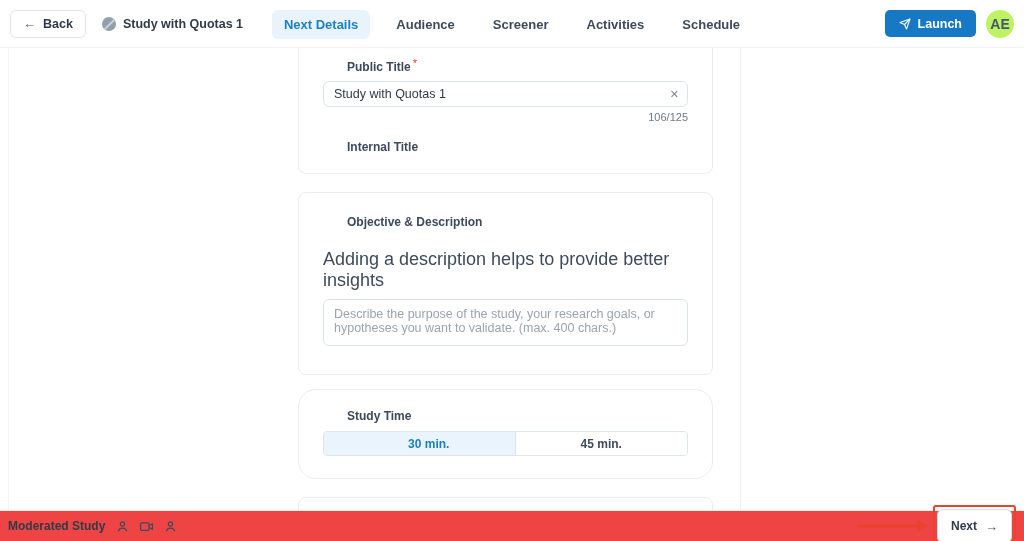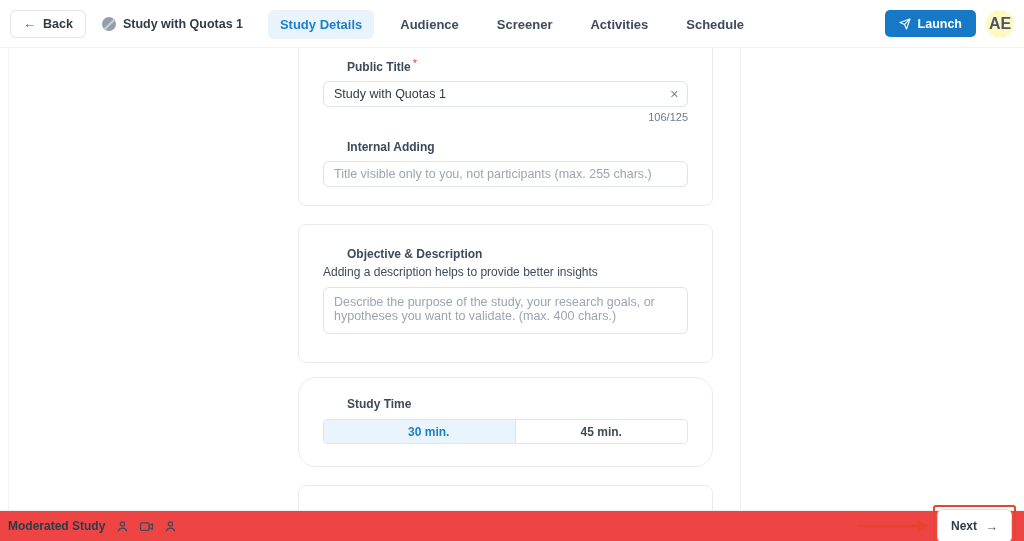--- a/index.html
+++ b/index.html
@@ -24,40 +24,40 @@
   .tabs { position:absolute; left:50%; top:0; transform:translateX(-50%); height:48px;
     display:flex; align-items:center; gap:14px; }
   .tab { font-size:13px; font-weight:bold; color:#3d4b5c; padding:7px 12px; border-radius:6px;
     background:transparent; border:none; cursor:pointer; font-family:inherit; white-space:nowrap; }
   .tab.active { color:#1d7fc4; background:#e9f3fc; }
 
   .hdr-right { margin-left:auto; display:flex; align-items:center; gap:10px; }
   .launch-btn { display:flex; align-items:center; gap:7px; background:#1779c5; color:#fff;
     border:none; border-radius:5px; height:27px; padding:0 14px; font-size:12.5px;
     font-weight:bold; cursor:pointer; font-family:inherit; }
-  .avatar { width:28px; height:28px; border-radius:50%; background:#fef9c3; color:#4a5568;
-    font-size:16px; font-weight:bold; display:flex; align-items:center; justify-content:center; }
+  .avatar { width:28px; height:28px; border-radius:50%; background:#bef264; color:#4a5568;
+    font-size:14px; font-weight:bold; display:flex; align-items:center; justify-content:center; }
 
   
   .main { position:absolute; top:48px; left:0; right:0; bottom:31px; background:#fff; overflow:hidden; }
   .edge-line-left { position:absolute; top:0; bottom:0; left:8px; width:1px; background:#f3f3f3; }
   .edge-line-right { position:absolute; top:0; bottom:0; left:740px; width:1px; background:#f0f0f0; }
   .col { position:absolute; left:298px; width:415px; top:0; }
 
   .card { background:#fff; border:1px solid #ececec; border-radius:8px; }
   .card.clipped-top { border-top:none; border-top-left-radius:0; border-top-right-radius:0; }
 
   .card1 { padding:9px 24px 18px; }
   .card2 { margin-top:18px; padding:22px 24px 24px; }
   .card3 { margin-top:14px; padding:19px 24px 22px;border-radius:18px; }
   .card4 { margin-top:18px; padding:22px 24px 40px; }
 
   .fld-label { font-size:12px; font-weight:bold; color:#3c4a5c;padding-left:24px; }
   .req { color:#e0402a; font-size:11px; vertical-align:top; margin-left:2px; }
-  .hint { font-size:12px; color:#3d4b5c; margin-top:4px; }
+  .hint { font-size:18px; color:#3d4b5c; margin-top:20px; }
 
   .text-input { position:relative; margin-top:6px; }
   .text-input input { width:100%; height:26px; border:1px solid #dde3e8; border-radius:6px;
     padding:0 26px 0 10px; font-size:12.5px; color:#2f3b49; font-family:inherit; outline:none; }
   .text-input input::placeholder, textarea::placeholder { color:#9aa5b1; opacity:1; }
   .clear-x { position:absolute; right:9px; top:50%; transform:translateY(-50%); font-size:11px;
     color:#7b8794; cursor:pointer; line-height:1; }
   .counter { text-align:right; font-size:11px; color:#6f7b89; margin-top:4px; }
   .fld-gap { margin-top:14px; }
 
@@ -95,21 +95,21 @@
         <span class="back-arrow">←</span>
         <span>Back</span>
       </button>
       <div class="study-ident">
         <span class="draft-dot"></span>
         <span class="study-name">Study with Quotas 1</span>
       </div>
     </div>
 
     <div class="tabs">
-      <button class="tab active">Study Details</button>
+      <button class="tab active">Next Details</button>
       <button class="tab">Audience</button>
       <button class="tab">Screener</button>
       <button class="tab">Activities</button>
       <button class="tab">Schedule</button>
     </div>
 
     <div class="hdr-right">
       <button class="launch-btn">
         <span style="display:flex;">
           <svg width="12" height="12" viewBox="0 0 24 24" fill="none" stroke="#fff" stroke-width="2.2" stroke-linejoin="round">
@@ -133,24 +133,21 @@
         <div>
           <span class="fld-label">Public Title</span><span class="req">*</span>
         </div>
         <div class="text-input">
           <input type="text" value="Study with Quotas 1" style="">
           <span class="clear-x">✕</span>
         </div>
         <div class="counter">106/125</div>
 
         <div class="fld-gap">
-          <span class="fld-label">Internal Adding</span>
-        </div>
-        <div class="text-input">
-          <input type="text" style="padding-right: 10px;" placeholder="Title visible only to you, not participants (max. 255 chars.)">
+          <span class="fld-label">Internal Title</span>
         </div>
       </div>
 
       <div class="card card2">
         <div class="fld-label">Objective &amp; Description</div>
         <div class="hint">Adding a description helps to provide better insights</div>
         <textarea placeholder="Describe the purpose of the study, your research goals, or hypotheses you want to validate. (max. 400 chars.)" style=""></textarea>
       </div>
 
       <div class="card card3">

